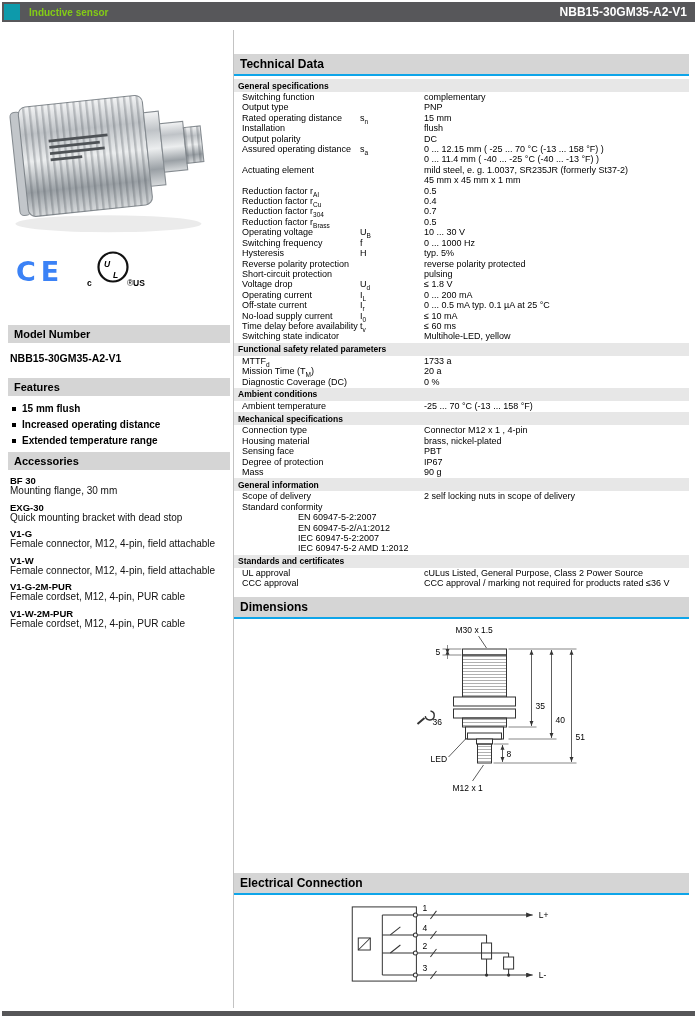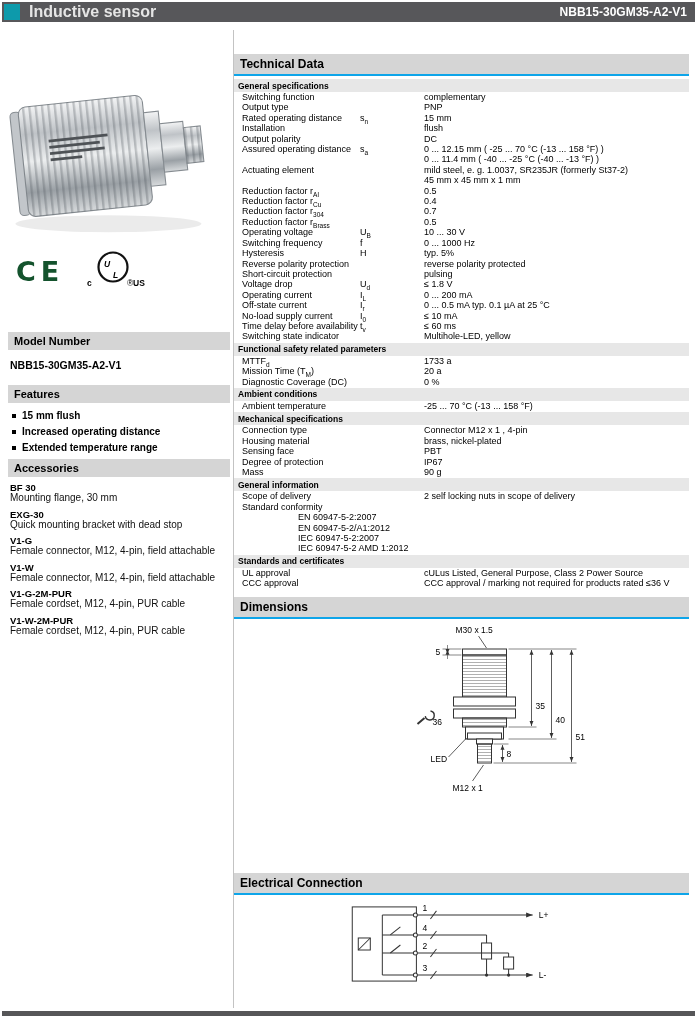--- a/index.html
+++ b/index.html
@@ -11,37 +11,37 @@
     position:relative;
   }
   .page { position:relative; width:697px; height:1018px; background:#fff; overflow:hidden; }
 
   
   .topbar {
     position:absolute; top:2px; left:2px; right:2px; height:20px;
     background:#57575a; display:flex; align-items:center;
   }
   .topbar-accent { width:16px; height:16px; background:#0d9aab; margin-left:2px; flex:none; }
-  .topbar-title { color:#e5e5e5; font-weight:bold; font-size:16px; margin-left:9px; }
+  .topbar-title { color:#84cc16; font-weight:bold; font-size:10px; margin-left:9px; }
   .topbar-model { margin-left:auto; color:#fff; font-weight:bold; font-size:12px; margin-right:8px; }
 
   
   .bottombar { position:absolute; bottom:2px; left:2px; right:2px; height:5px; background:#565658; }
 
   
   .content { position:absolute; top:30px; left:8px; right:8px; bottom:10px; display:flex; }
   .left  { width:222px; flex:none; padding-top:12px; margin-right:3px; }
   .right { flex:1; min-width:0; border-left:1px solid #c3c3c3; padding-top:24px; }
 
   
   .photo { height:195px; position:relative; }
   .certs { display:flex; align-items:center; gap:20px; margin-top:8px; height:52px; padding-left:8px; }
-  .ce-mark { font-family:"DejaVu Sans", sans-serif; font-size:27px; font-weight:600; letter-spacing:5px; color:#14532d; }
+  .ce-mark { font-family:"DejaVu Sans", sans-serif; font-size:27px; font-weight:600; letter-spacing:5px; color:#3b82f6; }
   .side-header { background:#d5d5d5; font-weight:bold; font-size:11px; padding:3px 6px; }
-  .mh-model { margin-top:35px; }
+  .mh-model { margin-top:28px; }
   .model-number { font-weight:bold; font-size:10.5px; padding:9px 2px 2px 2px; }
   .features-list { list-style:none; padding:7px 2px 0 2px; }
   .features-list li { font-weight:bold; font-size:10px; margin-bottom:5px; padding-left:12px; position:relative; line-height:11px; }
   .features-list li::before { content:""; position:absolute; left:2px; top:3.5px; width:4px; height:4px; background:#000; }
   .mh-features { margin-top:12px; }
   .mh-accessories { margin-top:6px; }
   .accessories-list { padding:5px 2px 0 2px; }
   .acc-item { margin-bottom:6px; }
   .acc-name { font-weight:bold; font-size:9.5px; line-height:11px; }
   .acc-desc { font-size:10px; line-height:9.5px; color:#111; }

